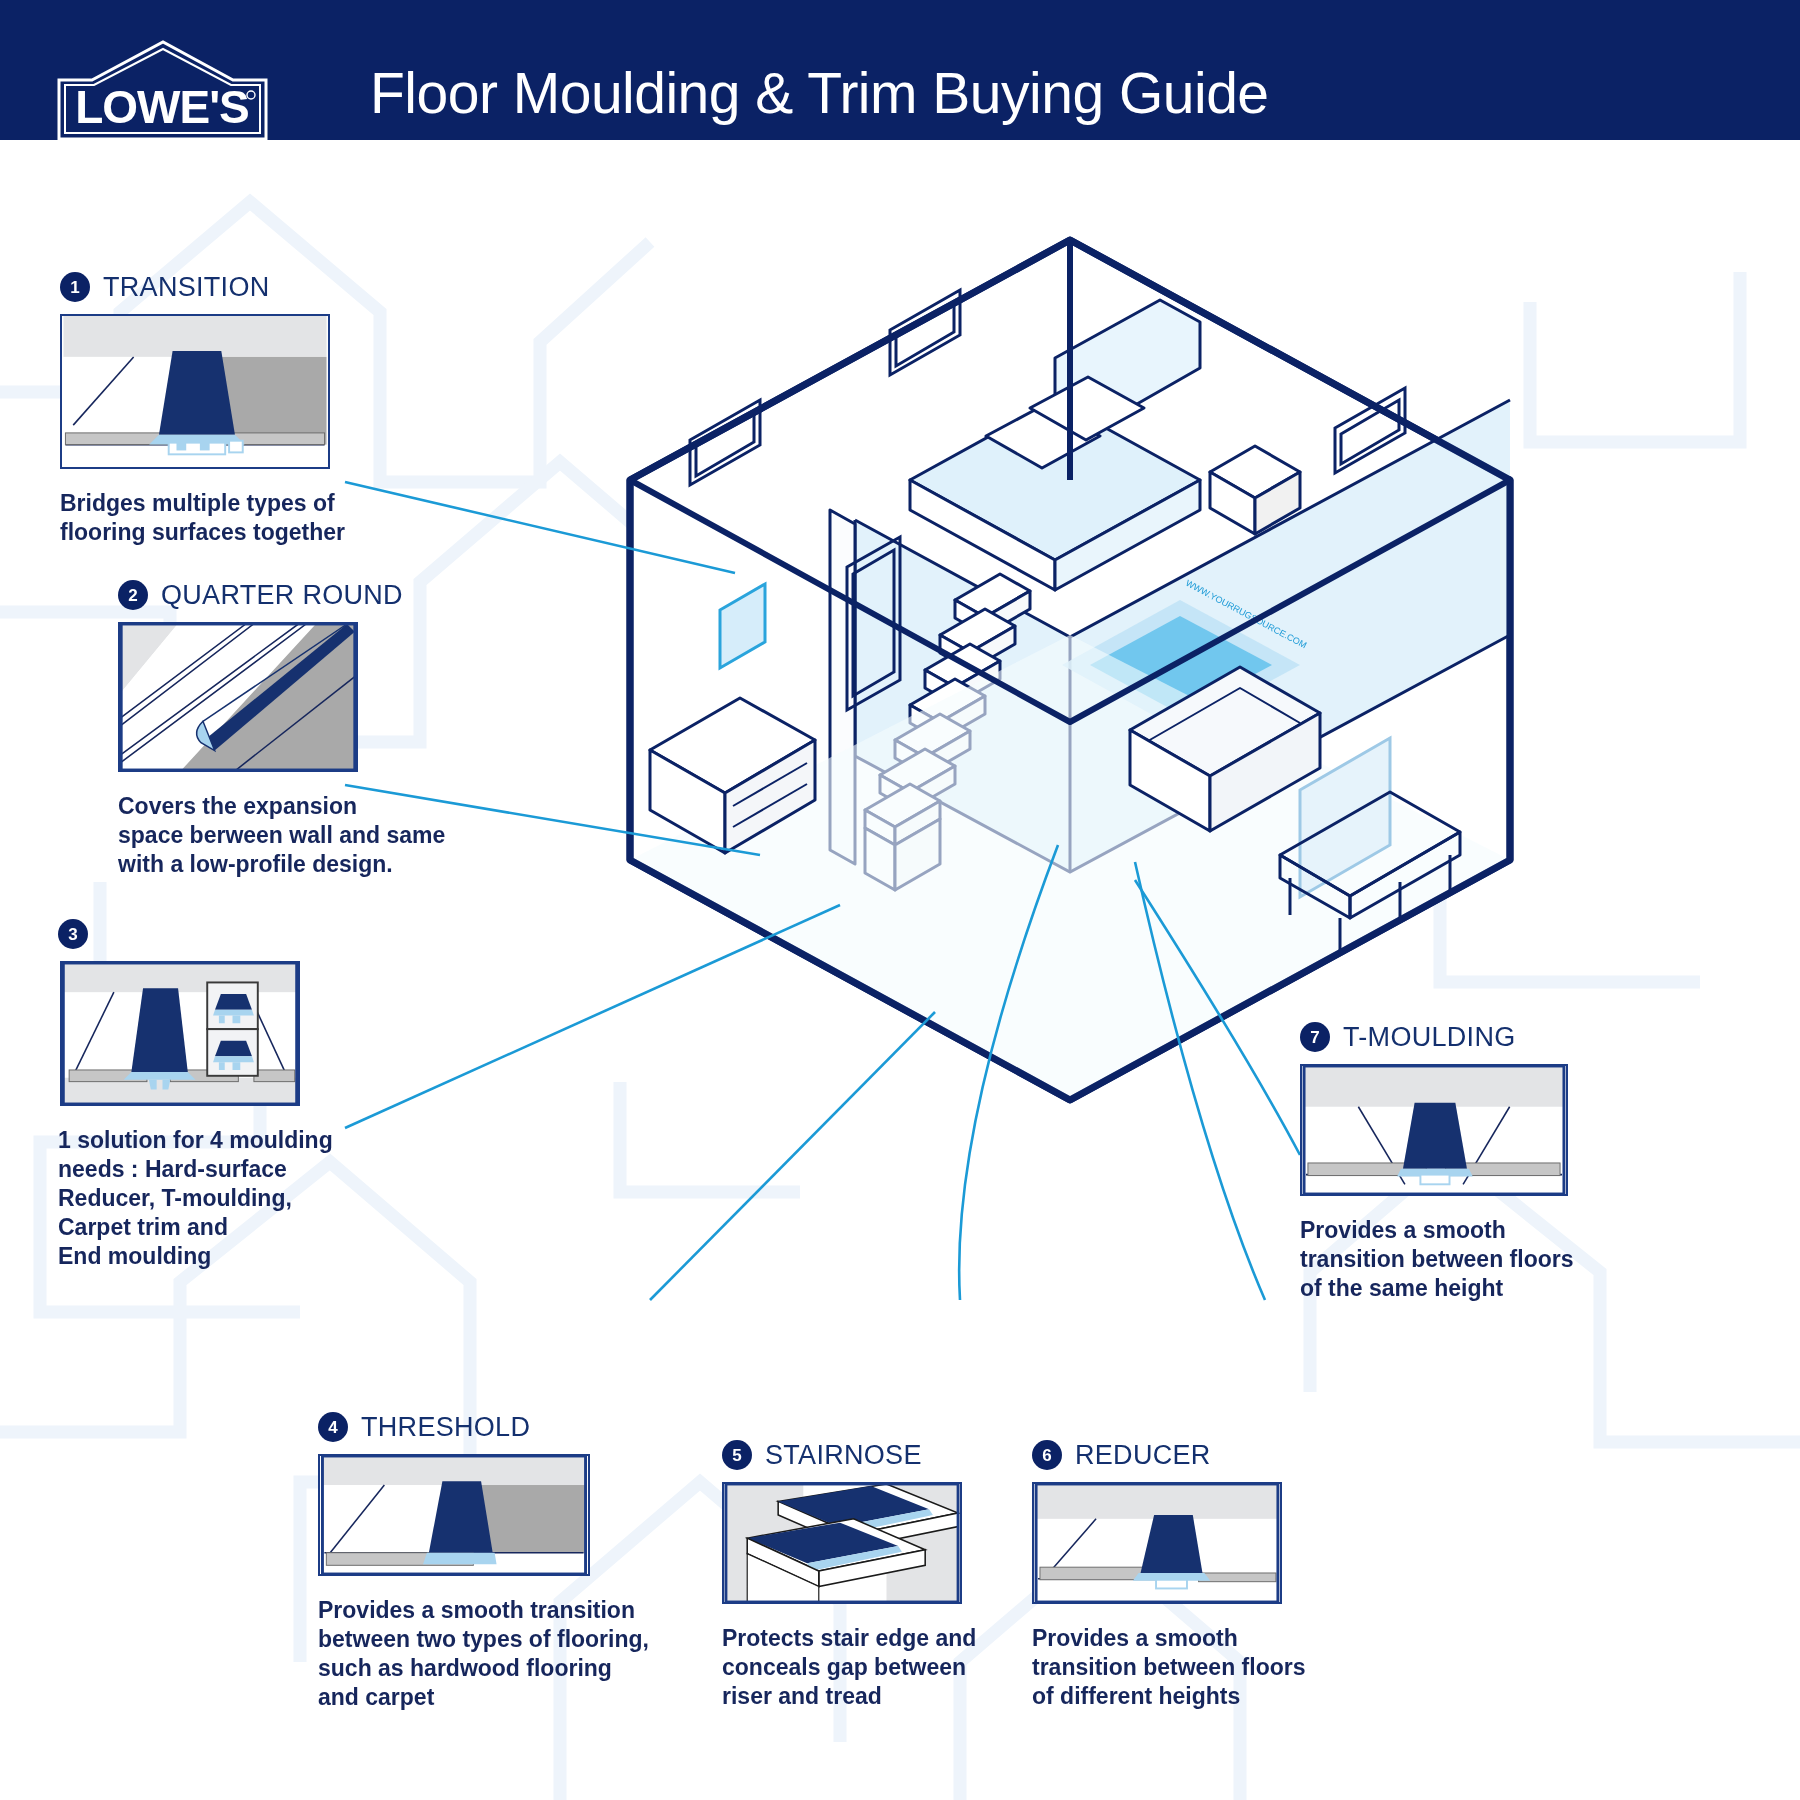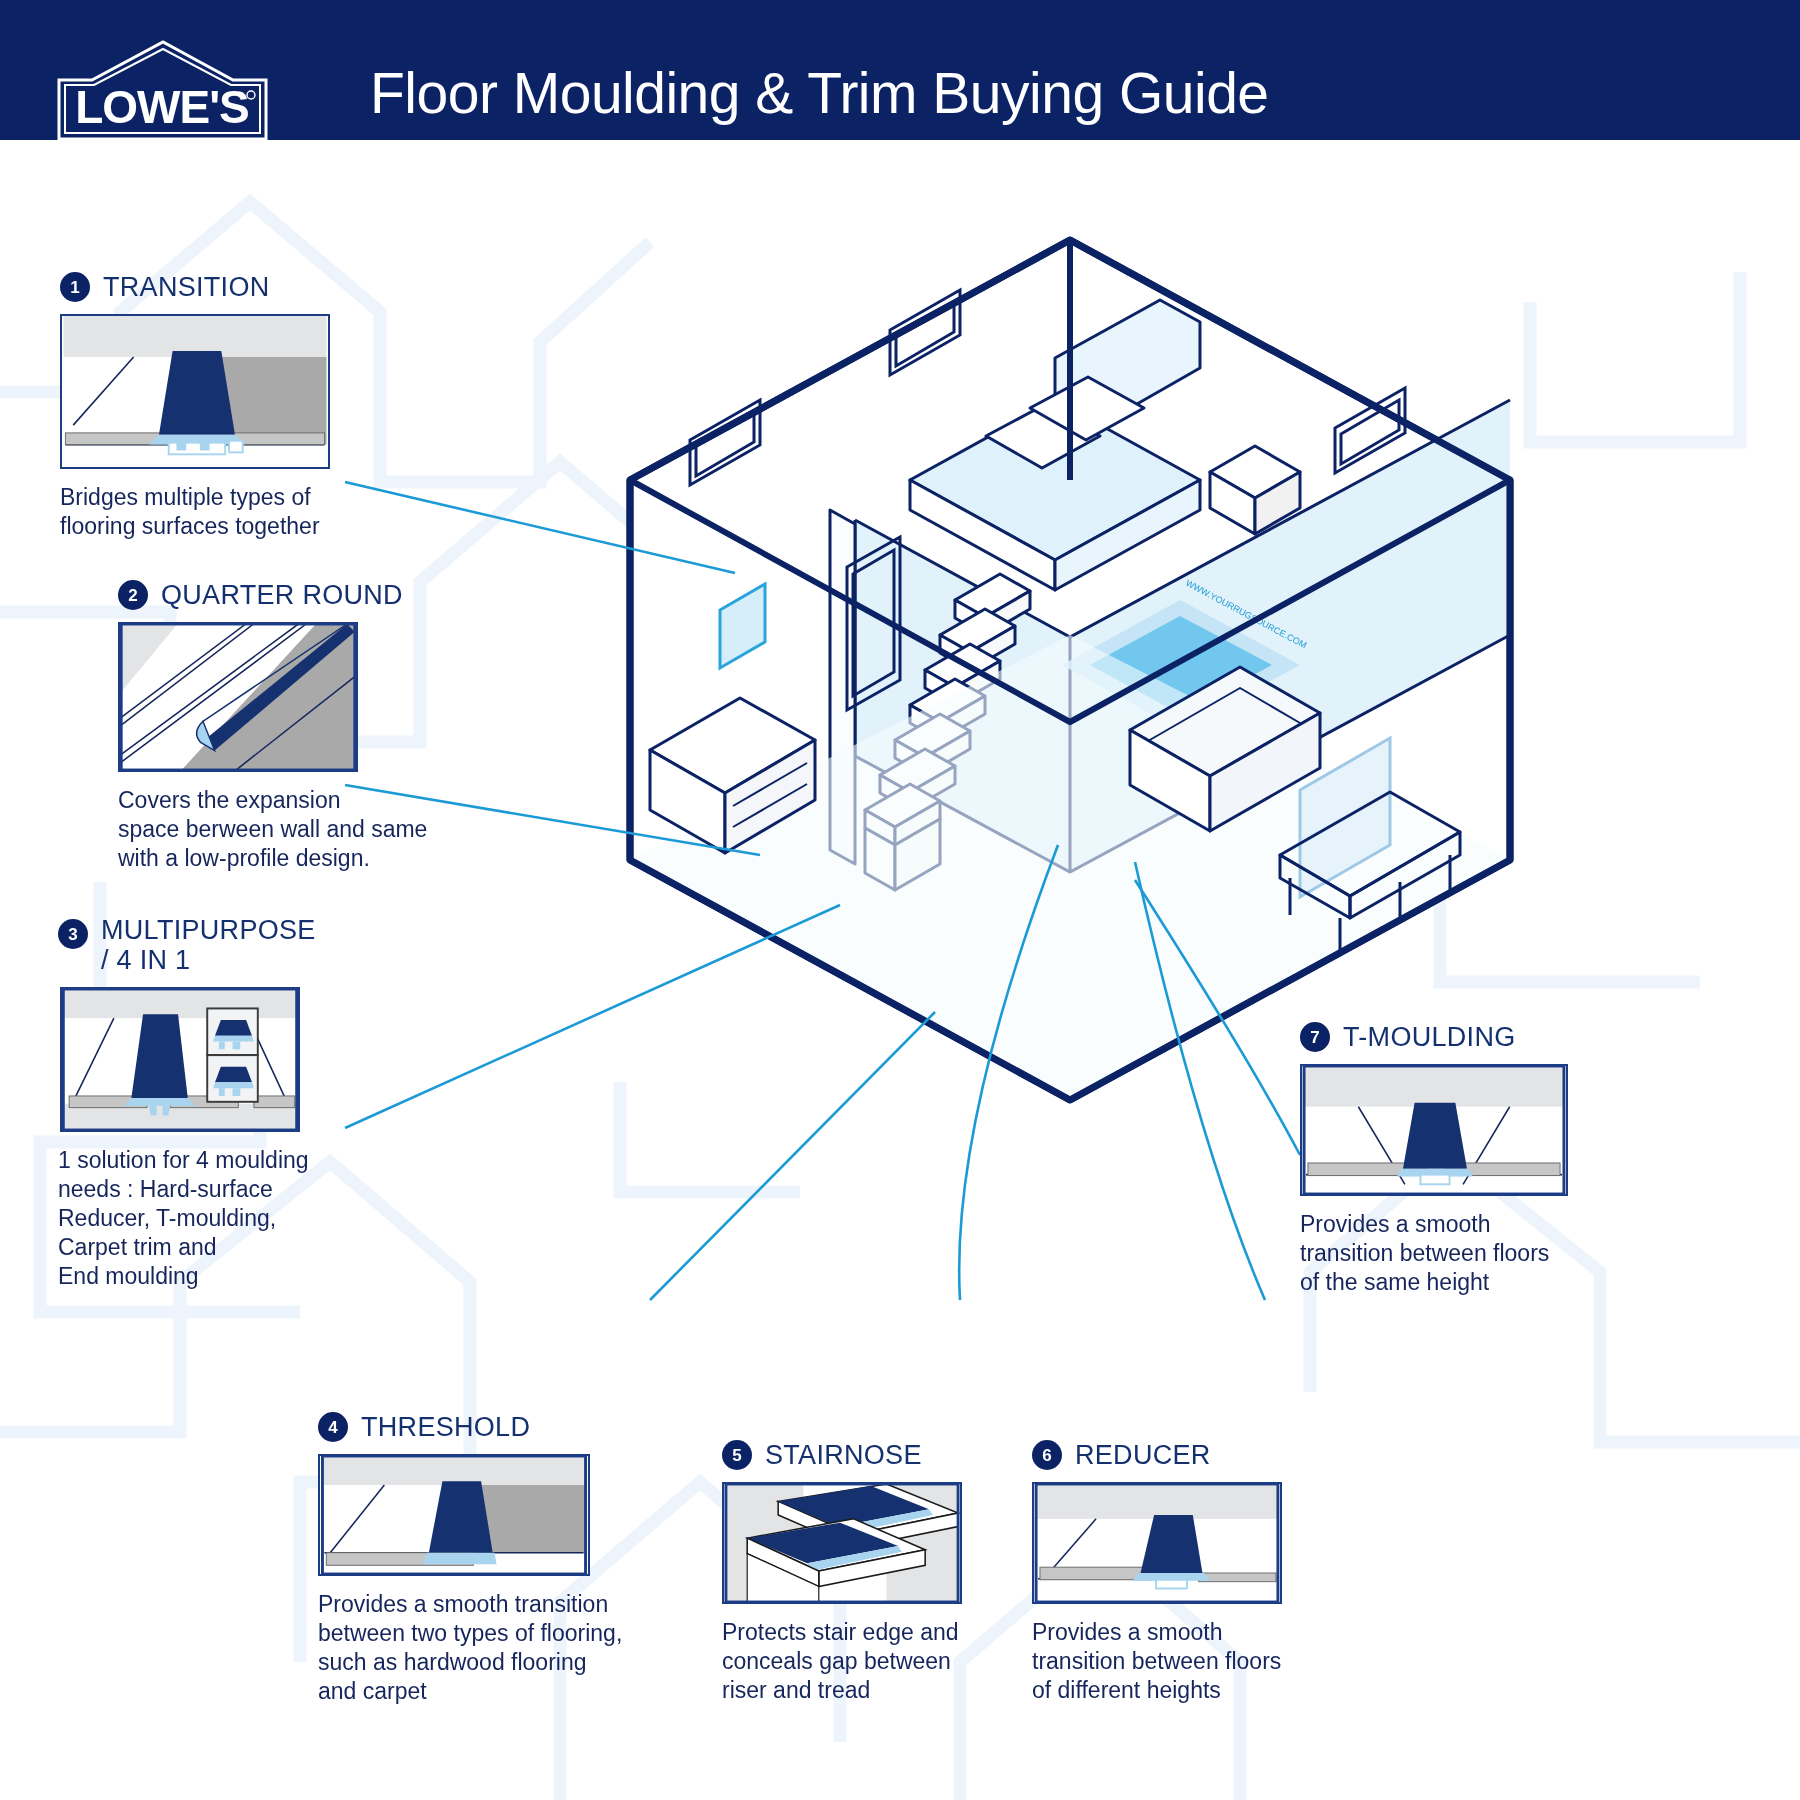--- a/index.html
+++ b/index.html
@@ -61,23 +61,24 @@
   }
   .callout-title {
     font-size:27px; font-weight:normal; color:#14306e;
     letter-spacing:0.3px; white-space:pre-line; line-height:1.12;
   }
   .thumb {
     border:2px solid #1c3c86; background:#ffffff;
     overflow:hidden; display:block;
   }
   .callout-desc {
-    margin-top:14px;
+    margin-top:20px;
     font-size:23px; line-height:1.26; color:#16265c;
     white-space:pre-line;
+    font-weight:bold;
   }
 </style>
 </head>
 <body>
 
 <div id="header">
   <div id="logo-box">
     <svg width="215" height="105" viewBox="0 0 215 105">
       <path d="M4 42 L4 101 L211 101 L211 42 L178 42 L108 4 L37 42 Z" fill="none" stroke="#ffffff" stroke-width="3"></path>
       <path d="M10 47 L10 95 L205 95 L205 47 L176 47 L108 11 L39 47 Z" fill="none" stroke="#ffffff" stroke-width="2"></path>
@@ -288,22 +289,20 @@
     <rect x="0" y="0" width="240" height="150" fill="none" stroke="#1c3c86" stroke-width="3"></rect>
   </svg>
   <div class="callout-desc">Covers the expansion
 space berween wall and same
 with a low-profile design.</div>
 </div>
 
 <div class="callout" style="left:58px; top:915px; width:340px;">
   <div class="callout-head" style="align-items:flex-start;">
     <div class="badge" style="margin-top:4px;">3</div>
-    <div class="callout-title">MULTIPURPOSE
-/ 4 IN 1</div>
   </div>
   <svg class="thumb" width="240" height="145" viewBox="0 0 240 145" style="margin-left:2px;">
     <rect x="0" y="0" width="240" height="145" fill="#ffffff"></rect>
     <rect x="0" y="0" width="240" height="30" fill="#e3e4e6"></rect>
     <rect x="0" y="118" width="240" height="27" fill="#e3e4e6"></rect>
     <path d="M12 112 L52 30" stroke="#16265c" stroke-width="1.6" fill="none"></path>
     <path d="M228 112 L190 30" stroke="#16265c" stroke-width="1.6" fill="none"></path>
     <rect x="6" y="110" width="80" height="12" fill="#c6c6c6" stroke="#6b6b6b" stroke-width="1"></rect>
     <rect x="110" y="110" width="70" height="12" fill="#c6c6c6" stroke="#6b6b6b" stroke-width="1"></rect>
     <rect x="196" y="110" width="42" height="12" fill="#c6c6c6" stroke="#6b6b6b" stroke-width="1"></rect>

